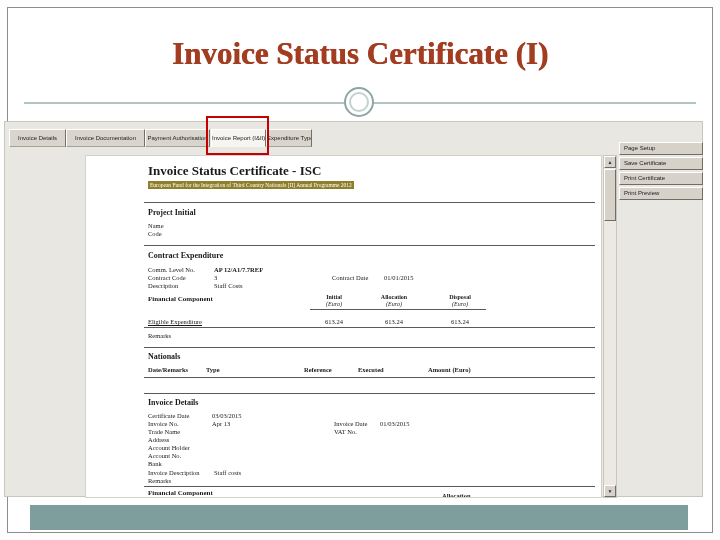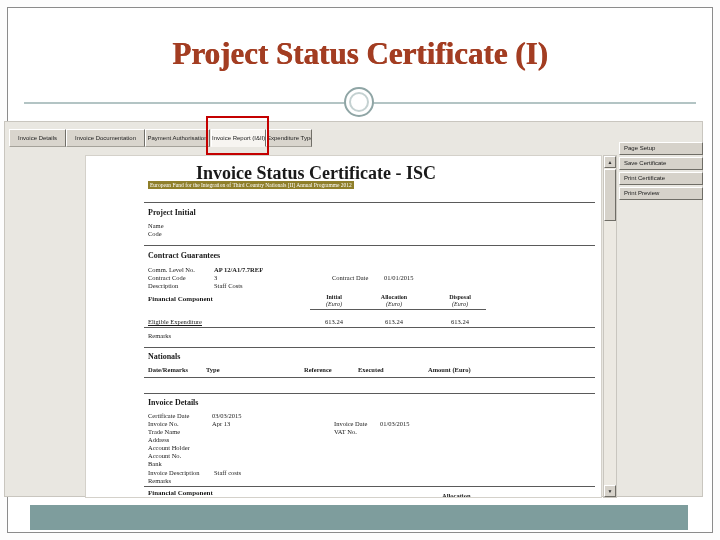--- a/index.html
+++ b/index.html
@@ -24,21 +24,21 @@
           font-size:6px;color:#222;text-align:center;line-height:16px;
           white-space:nowrap;overflow:hidden;cursor:default;}
   .tab.active{background:#f7f5f1;border-bottom:1px solid #f7f5f1;}
   .redbox{position:absolute;left:201px;top:-6px;width:63px;height:39px;
           border:2px solid var(--accent_red,#c40000);box-sizing:border-box;}
 
   .doc{position:absolute;left:80px;top:33px;width:517px;height:343px;background:#fff;
           border:1px solid #d4d1ca;box-sizing:border-box;overflow:hidden;}
   .t{position:absolute;font-family:"Liberation Serif",serif;font-size:6.5px;line-height:1.1;
           color:#1a1a1a;white-space:nowrap;}
-  .dt{font-size:18px;font-weight:bold;margin-left:48px;}
+  .dt{font-size:13px;font-weight:bold;}
   .sub{font-size:5.5px;color:#fff;background:var(--subtitle_highlight,#8f7f2a);padding:1px 2px;}
   .h{font-weight:bold;font-size:8px;}
   .h2{font-weight:bold;font-size:7px;text-align:center;}
   .b{font-weight:bold;}
   .u{text-decoration:underline;}
   .rule{position:absolute;height:1px;background:#5a5a5a;}
   .colh{position:absolute;width:44px;text-align:center;font-family:"Liberation Serif",serif;
           font-size:6px;line-height:1.2;color:#1a1a1a;}
   .colh .unit{font-style:italic;font-weight:normal;display:block;}
   .colv{position:absolute;width:44px;text-align:center;font-family:"Liberation Serif",serif;
@@ -63,21 +63,21 @@
 
   .teal-bar{position:absolute;left:30px;top:505px;width:658px;height:25px;
           background:var(--footer_teal,#7E9D9D);}
 </style>
 </head>
 <body>
 
 <div class="canvas">
   <div class="slide-frame"></div>
 
-  <div class="slide-title">Project Status Certificate (I)</div>
+  <div class="slide-title">Invoice Status Certificate (I)</div>
   <div class="divider"></div>
   <div class="ornament"></div>
 
   <div class="app">
 
     <div class="tab" style="left:4px;width:57px">Invoice Details</div>
     <div class="tab" style="left:61px;width:79px">Invoice Documentation</div>
     <div class="tab" style="left:140px;width:65px">Payment Authorisation</div>
     <div class="tab active" style="left:206px;width:55px">Invoice Report (I&amp;II)</div>
     <div class="tab" style="left:261px;width:46px">Expenditure Type</div>
@@ -89,21 +89,21 @@
       <div class="t sub" style="left:62px;top:25px">European Fund for the Integration of Third Country Nationals [II] Annual Programme 2012</div>
 
       <div class="rule" style="top:46px;left:58px;right:6px"></div>
 
       <div class="t h" style="left:62px;top:53px">Project Initial</div>
       <div class="t" style="left:62px;top:66px">Name</div>
       <div class="t" style="left:62px;top:74px">Code</div>
 
       <div class="rule" style="top:89px;left:58px;right:6px"></div>
 
-      <div class="t h" style="left:62px;top:96px">Contract Guarantees</div>
+      <div class="t h" style="left:62px;top:96px">Contract Expenditure</div>
       <div class="t" style="left:62px;top:110px">Comm. Level No.</div>
       <div class="t b" style="left:128px;top:110px">AP 12/A1/7.7REF</div>
       <div class="t" style="left:62px;top:118px">Contract Code</div>
       <div class="t" style="left:128px;top:118px">3</div>
       <div class="t" style="left:246px;top:118px">Contract Date</div>
       <div class="t" style="left:298px;top:118px">01/01/2015</div>
       <div class="t" style="left:62px;top:126px">Description</div>
       <div class="t" style="left:128px;top:126px">Staff Costs</div>
 
       <div class="t h2" style="left:62px;top:140px">Financial Component</div>

